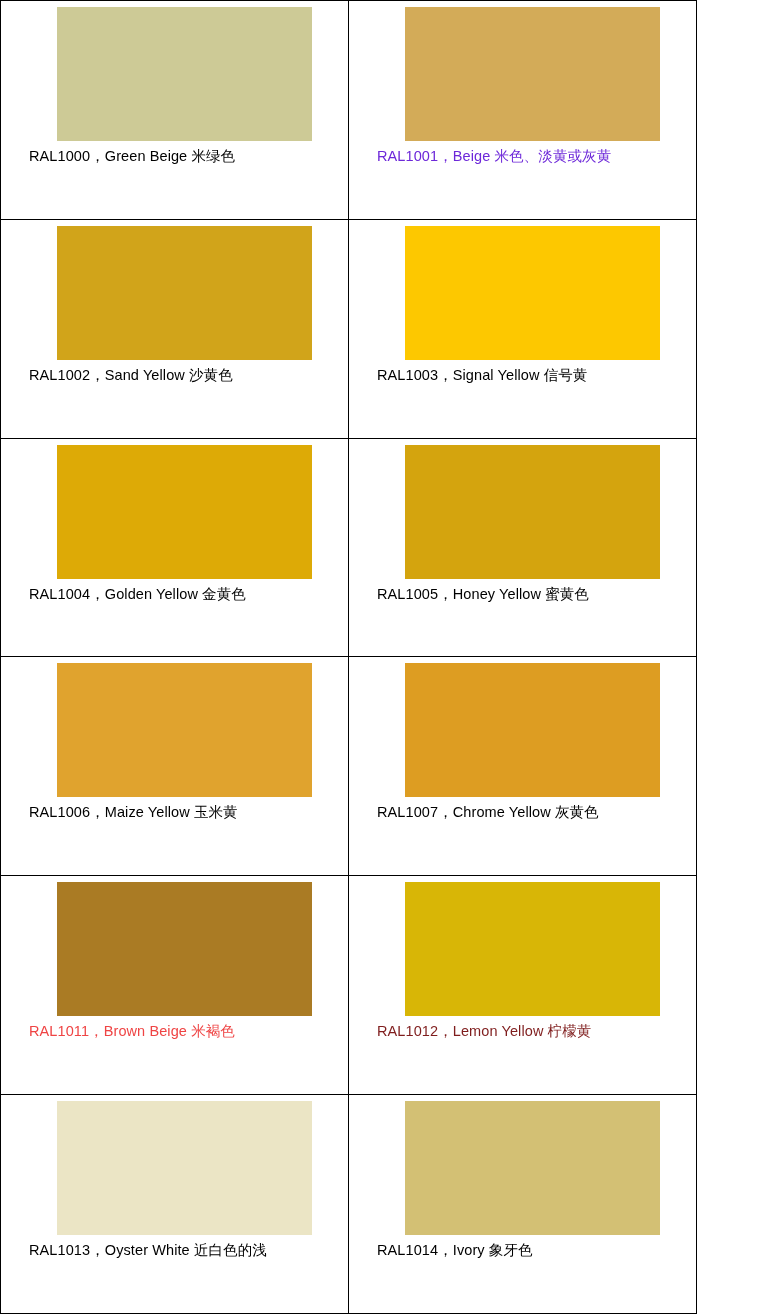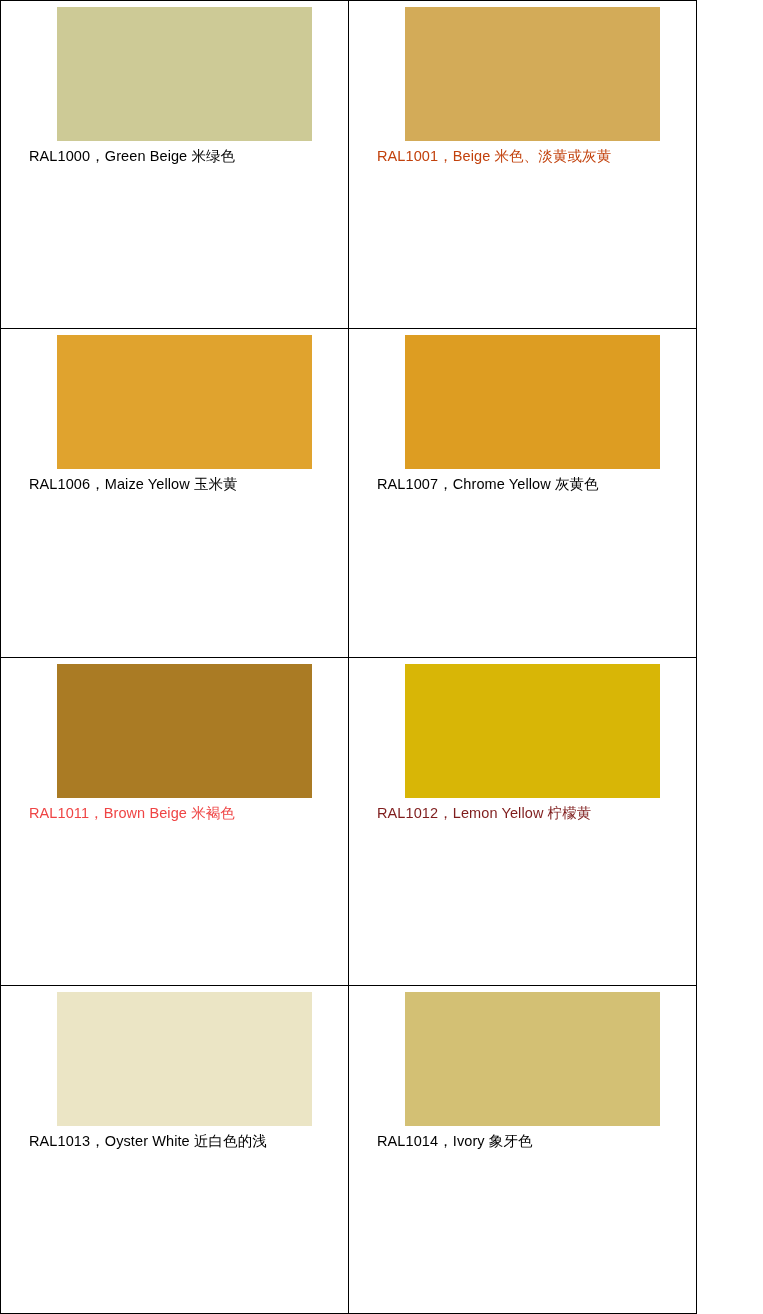--- a/index.html
+++ b/index.html
@@ -78,21 +78,57 @@
             <div class="swatch" style="background-color: rgb(205, 202, 150);"></div>
           </div>
           <div class="caption" style="color: rgb(0, 0, 0);">RAL1000，Green Beige 米绿色</div>
         </div>
       </td>
       <td class="cell" style="border-color: rgb(0, 0, 0);">
         <div class="cell-inner">
           <div class="swatch-wrap">
             <div class="swatch" style="background-color: rgb(211, 171, 88);"></div>
           </div>
-          <div class="caption" style="color: #c2410c;">RAL1001，Beige 米色、淡黄或灰黄</div>
+          <div class="caption" style="color: #6d28d9;">RAL1001，Beige 米色、淡黄或灰黄</div>
+        </div>
+      </td>
+    </tr>
+    <tr>
+      <td class="cell" style="border-color: rgb(0, 0, 0);">
+        <div class="cell-inner">
+          <div class="swatch-wrap">
+            <div class="swatch" style="background-color: rgb(209, 164, 26);"></div>
+          </div>
+          <div class="caption" style="color: rgb(0, 0, 0);">RAL1002，Sand Yellow 沙黄色</div>
+        </div>
+      </td>
+      <td class="cell" style="border-color: rgb(0, 0, 0);">
+        <div class="cell-inner">
+          <div class="swatch-wrap">
+            <div class="swatch" style="background-color: rgb(253, 200, 0);"></div>
+          </div>
+          <div class="caption" style="color: rgb(0, 0, 0);">RAL1003，Signal Yellow 信号黄</div>
+        </div>
+      </td>
+    </tr>
+    <tr>
+      <td class="cell" style="border-color: rgb(0, 0, 0);">
+        <div class="cell-inner">
+          <div class="swatch-wrap">
+            <div class="swatch" style="background-color: rgb(221, 170, 6);"></div>
+          </div>
+          <div class="caption" style="color: rgb(0, 0, 0);">RAL1004，Golden Yellow 金黄色</div>
+        </div>
+      </td>
+      <td class="cell" style="border-color: rgb(0, 0, 0);">
+        <div class="cell-inner">
+          <div class="swatch-wrap">
+            <div class="swatch" style="background-color: rgb(212, 164, 14);"></div>
+          </div>
+          <div class="caption" style="color: rgb(0, 0, 0);">RAL1005，Honey Yellow 蜜黄色</div>
         </div>
       </td>
     </tr>
     <tr>
       <td class="cell" style="border-color: rgb(0, 0, 0);">
         <div class="cell-inner">
           <div class="swatch-wrap">
             <div class="swatch" style="background-color: rgb(224, 163, 46);"></div>
           </div>
           <div class="caption" style="color: rgb(0, 0, 0);">RAL1006，Maize Yellow 玉米黄</div>

